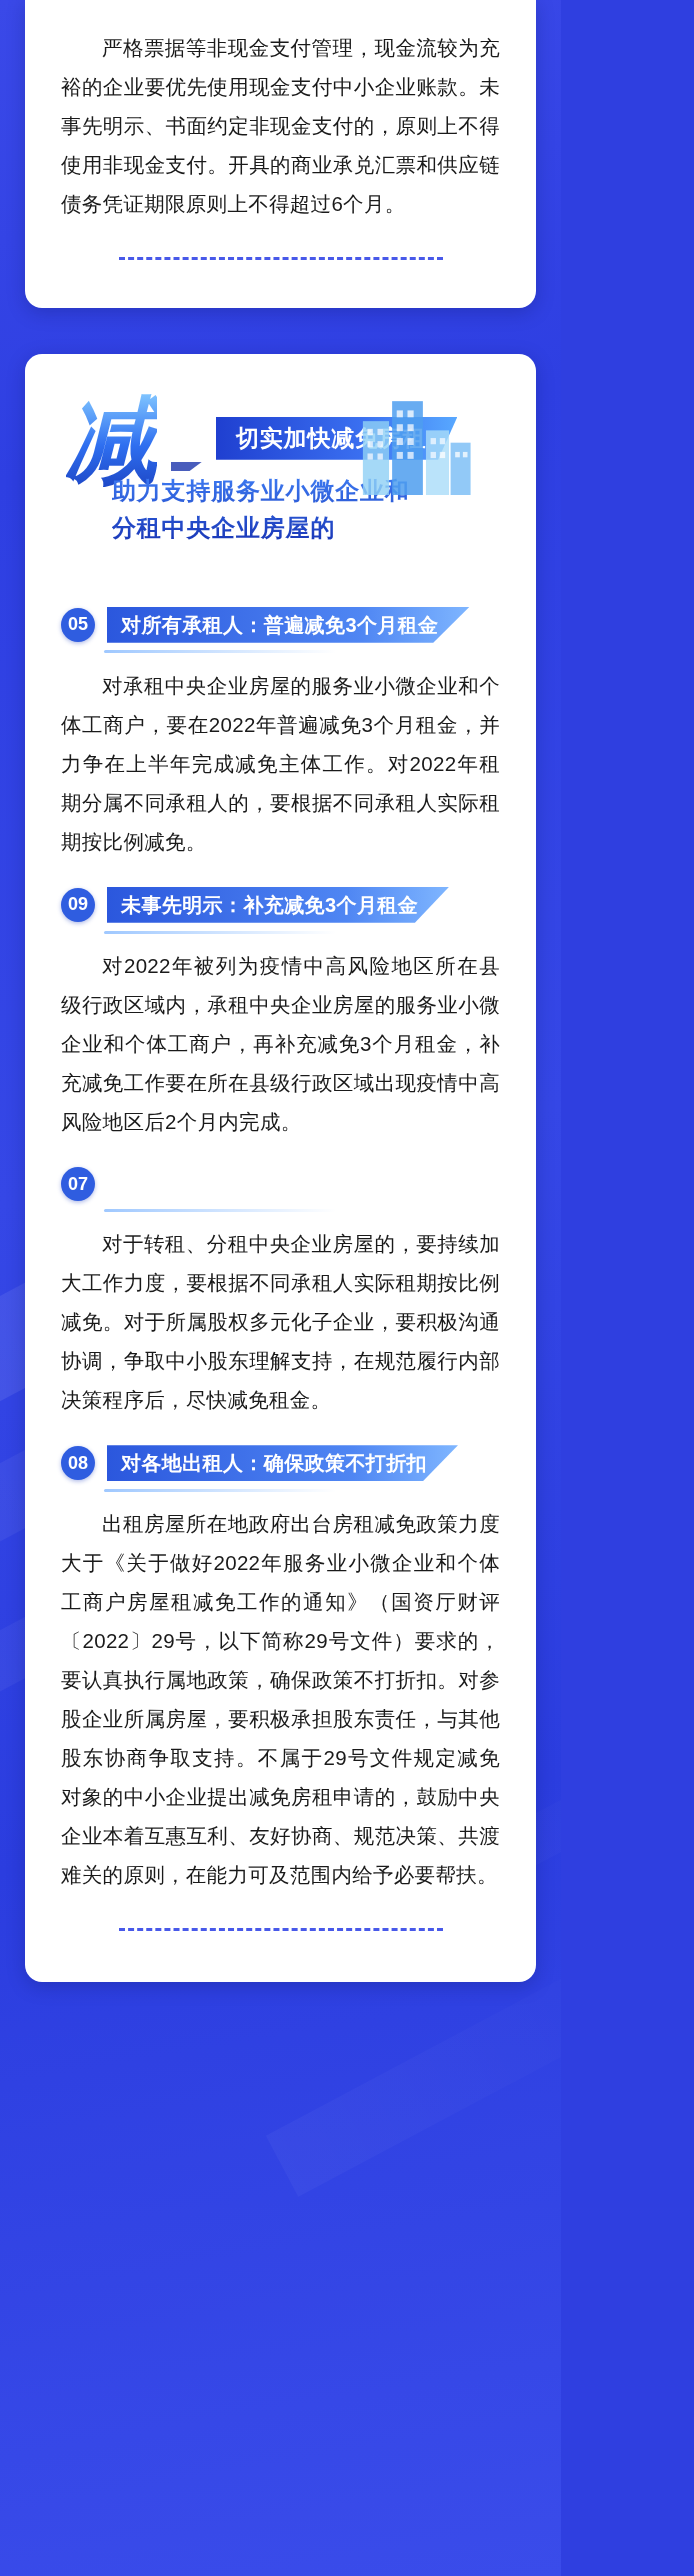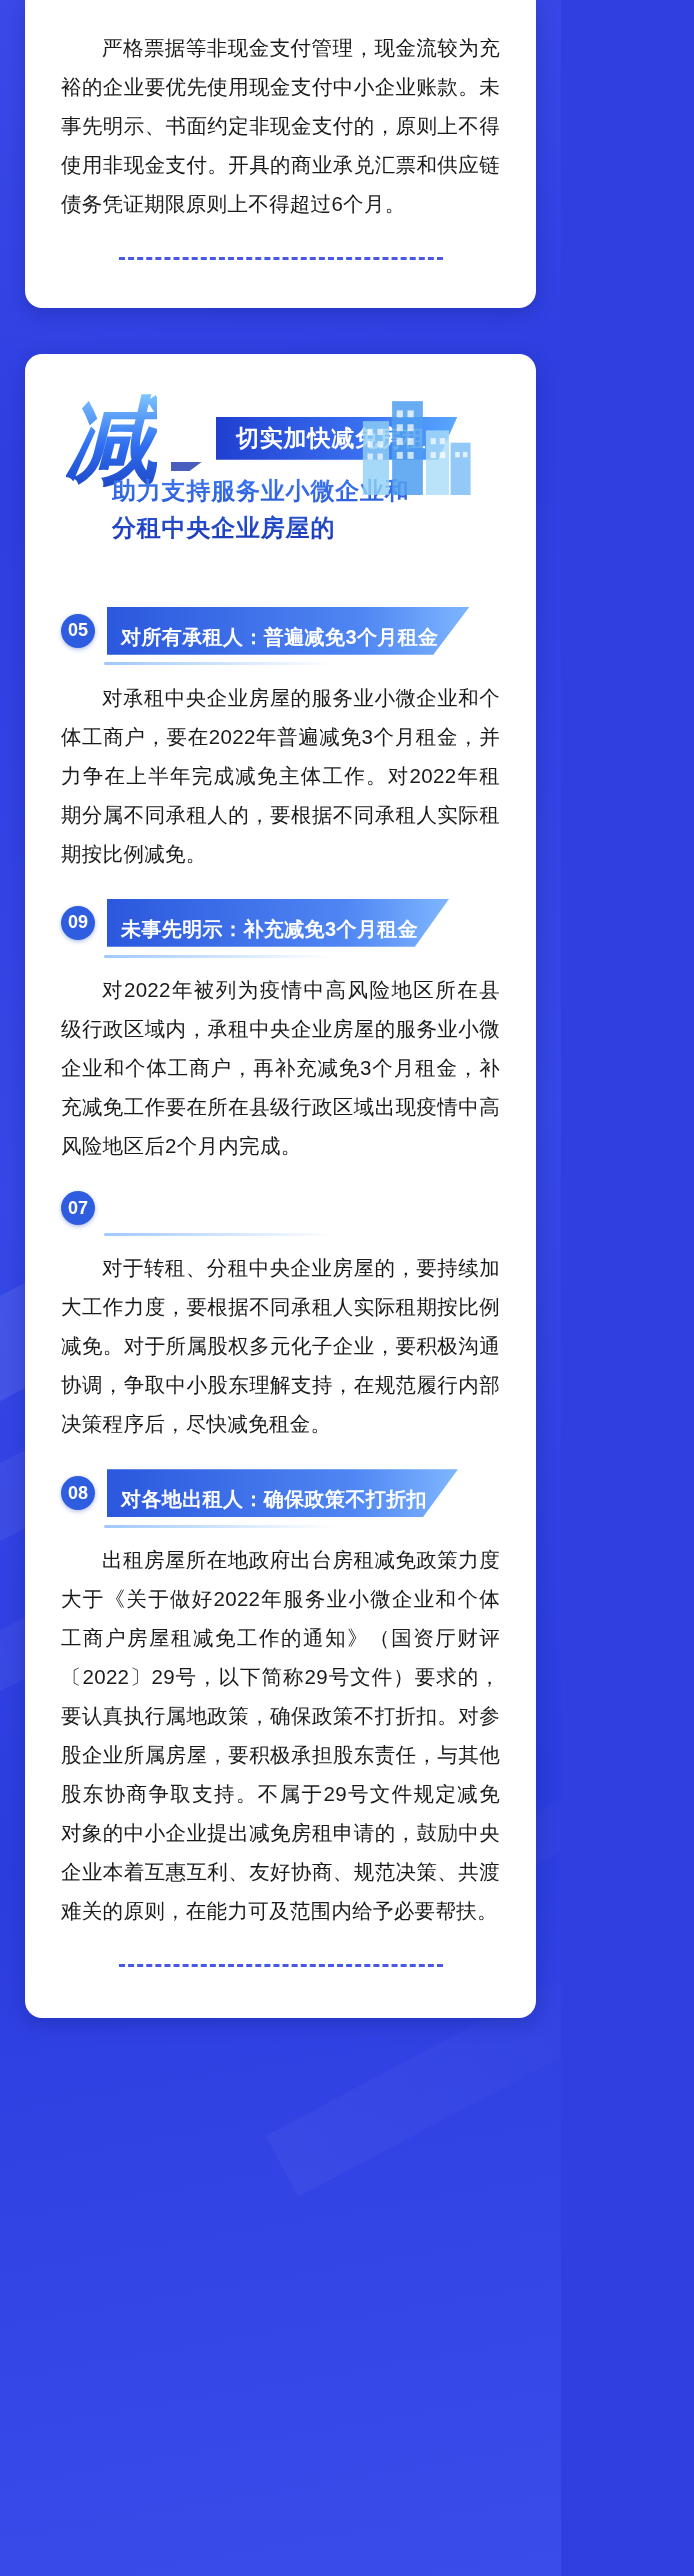--- a/index.html
+++ b/index.html
@@ -159,21 +159,21 @@
     align-items: center;
     justify-content: center;
     margin-right: 12px;
     box-shadow: 0 1.5px 4.6px rgba(30,60,190,.35);
   }
   .sec-title {
     position: relative;
     display: inline-block;
     height: 36px;
     line-height: 36px;
-    padding: 12px 31px 0 14px;
+    padding: 0 31px 0 14px;
     color: #ffffff;
     font-size: 20px;
     font-weight: bold;
     letter-spacing: 0.4px;
     background: linear-gradient(90deg, #2b57dd 0%, #4f86f3 70%, #7fb6ff 100%);
     clip-path: polygon(0 0, 100% 0, 90% 100%, 0 100%);
     white-space: nowrap;
   }
   .sec-underline {
     margin: 1.5px 0 12.4px 43px;

